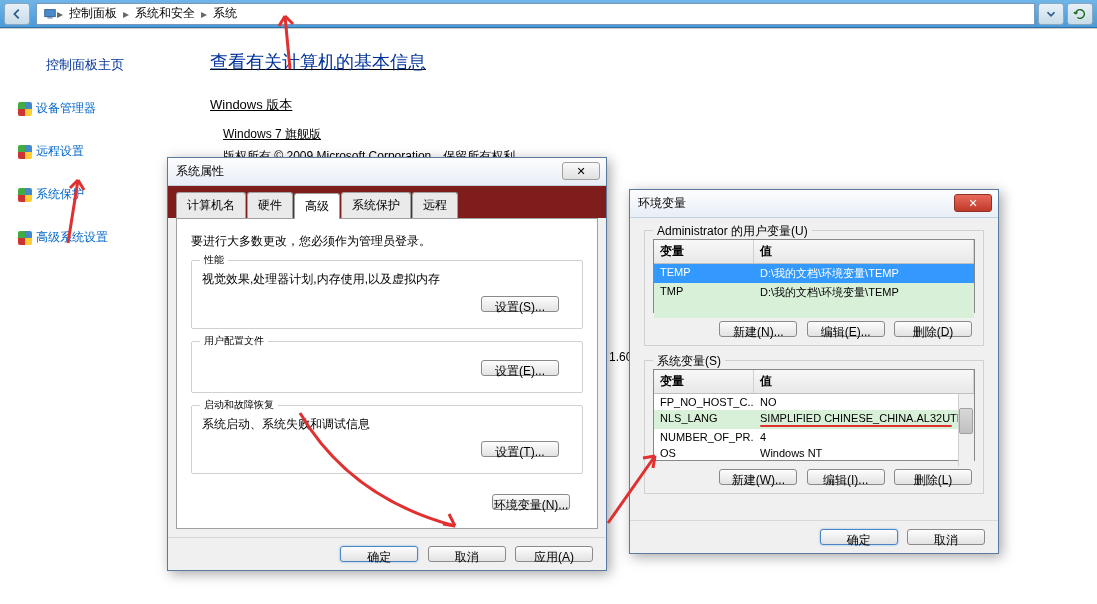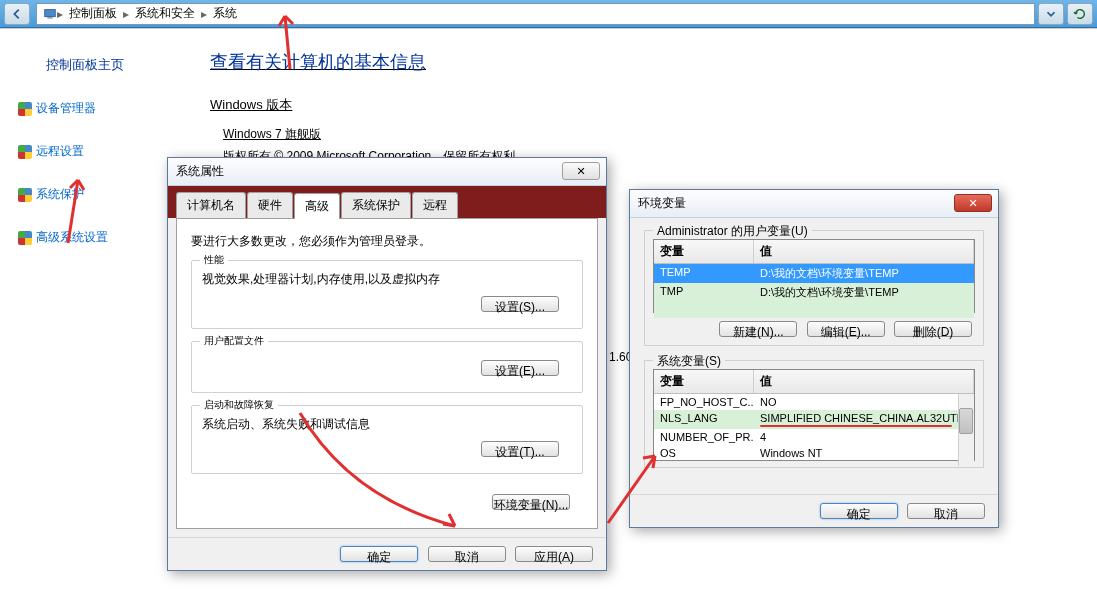--- a/index.html
+++ b/index.html
@@ -246,20 +246,25 @@
           </div>
           <div class="lv-row">
             <div class="col col-name">OS</div>
             <div class="col col-val">Windows NT</div>
           </div>
           <div class="scroll-track">
             <div class="scroll-thumb" style="top:14px; height:26px;"></div>
           </div>
         </div>
       </div>
+      <div class="env-btns">
+        <span class="btn">新建(W)...</span>
+        <span class="btn">编辑(I)...</span>
+        <span class="btn">删除(L)</span>
+      </div>
     </div>
 
   </div>
   <div class="btn-row" style="border-top:1px solid #d8d8d8; background:#f0f0f0;">
     <span class="btn primary">确定</span>
     <span class="btn">取消</span>
   </div>
 </div>
 
 <svg class="arrow" style="left:240px; top:14px; width:70px; height:60px;">

